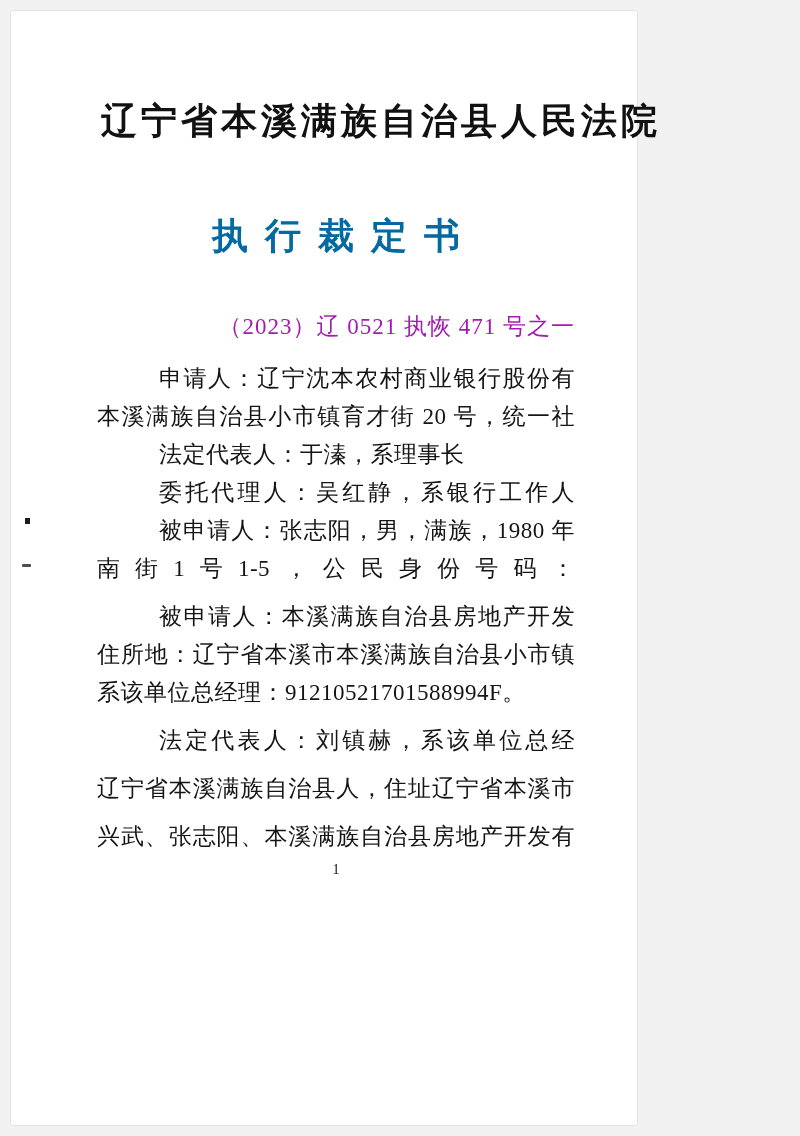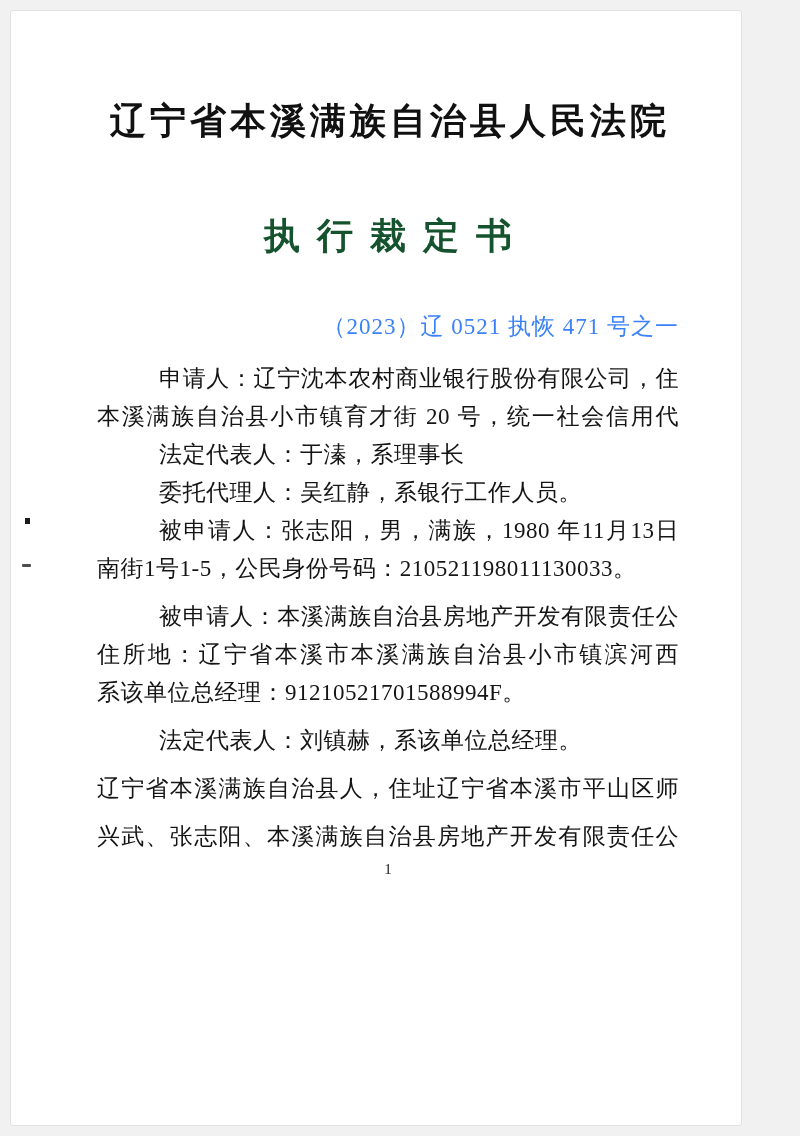--- a/index.html
+++ b/index.html
@@ -8,21 +8,21 @@
     width: 800px;
     height: 1136px;
     background: #f1f1f1;
     font-family: "Liberation Serif", "DejaVu Serif", serif;
     overflow: hidden;
   }
   .page {
     position: absolute;
     left: 10px;
     top: 10px;
-    width: 732px;
+    width: 628px;
     height: 1116px;
     box-sizing: border-box;
     background: #ffffff;
     border: 1px solid #e2e2e2;
     border-radius: 3px;
   }
   .content {
     box-sizing: border-box;
     width: 100%;
     height: 100%;
@@ -38,31 +38,31 @@
     text-align: center;
     letter-spacing: 4px;
     padding-left: 4px;
     white-space: nowrap;
   }
   .doc-title {
     margin-top: 69px;
     font-size: 36px;
     line-height: 46px;
     font-weight: bold;
-    color: #14532d;
+    color: #0369a1;
     text-align: center;
     letter-spacing: 17px;
     padding-left: 17px;
     white-space: nowrap;
   }
   .case-number {
     margin-top: 53px;
     font-size: 23px;
     line-height: 30px;
-    color: #3b82f6;
+    color: #a21caf;
     text-align: right;
     letter-spacing: 1px;
   }
   .body-text {
     margin-top: 18px;
     color: #151515;
   }
   .para { margin: 0; }
   .para.spaced { margin-top: 10px; }
   .line {

